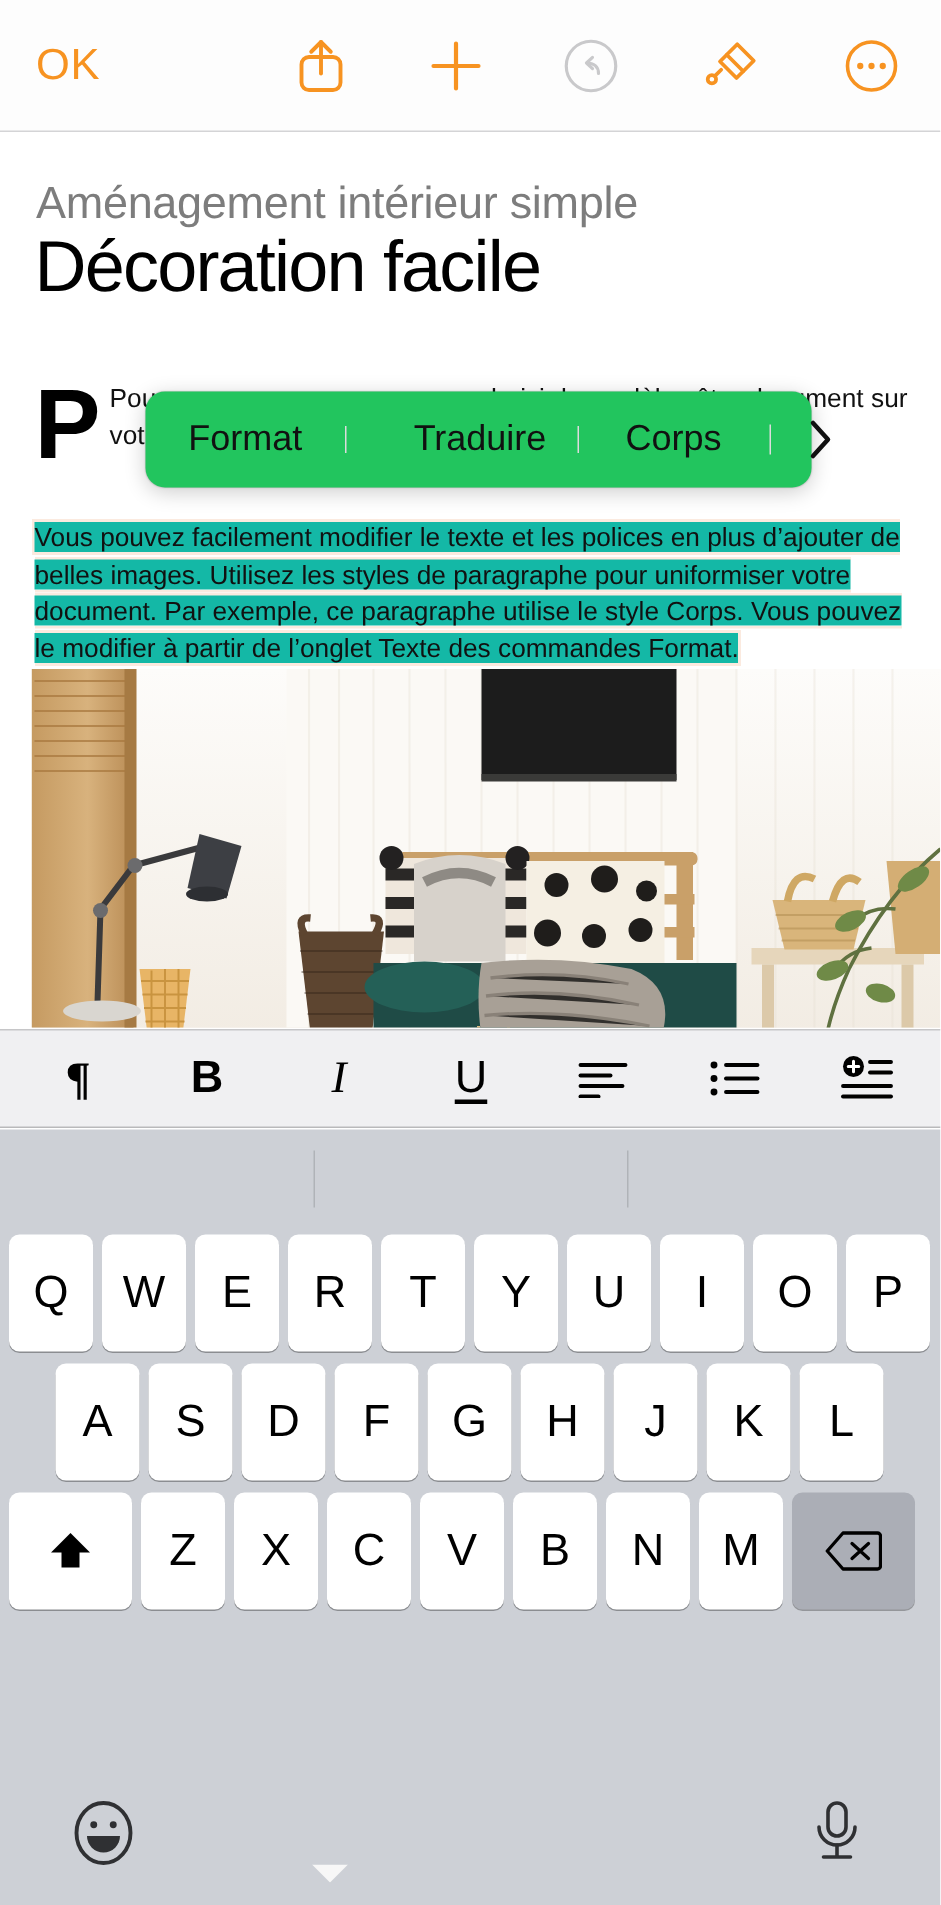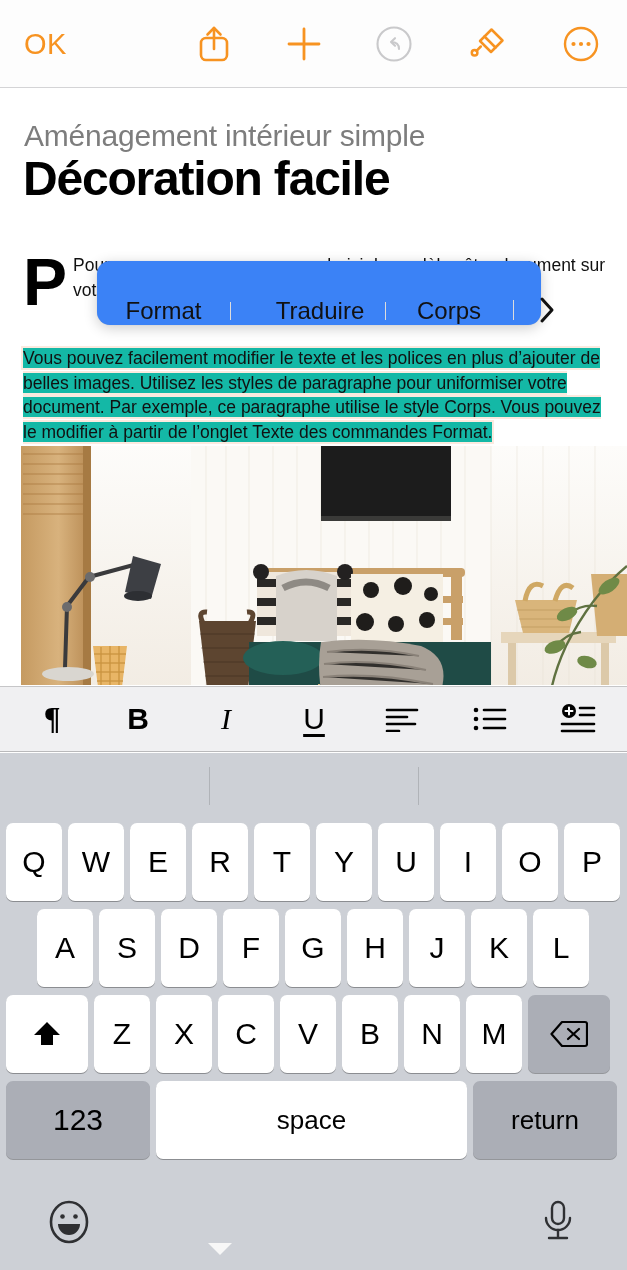--- a/index.html
+++ b/index.html
@@ -35,21 +35,21 @@
   .doc {
     position: absolute; top: 89px; left: 0; width: 627px; height: 596px;
     background: #ffffff; overflow: hidden; padding-left: 45px;
   }
   .doc-subtitle {
     position: absolute; left: 24px; top: 30px;
     font-size: 30px; color: #7d7d7d; font-weight: 400; letter-spacing: -0.2px;
   }
   .doc-title {
     position: absolute; left: 23px; top: 62px;
-    font-size: 48px; color: #000; font-weight: 700; letter-spacing: -1.2px;
+    font-size: 48px; color: #000; font-weight: 400; letter-spacing: -1.2px;
   }
 
   
   .para-drop {
     position: absolute; left: 23px; top: 164px; width: 582px;
     font-size: 17.5px; line-height: 25px; color: #111; text-align: justify;
   }
   .dropcap {
     float: left; font-size: 66px; line-height: 54px; font-weight: 700;
     margin: 2px 6px 0 0; color:#000;
@@ -65,23 +65,23 @@
 
   .doc-photo {
     position: absolute; left: 21px; top: 357px; width: 606px; height: 245px;
     overflow: hidden; background: #efe9e2;
   }
   .doc-photo svg { display:block; width: 606px; height: 245px; }
 
   
   .popover {
     position: absolute; left: 97px; top: 261px; width: 444px; height: 64px;
-    background: #3b82f6; border-radius: 13px;
+    background: #22c55e; border-radius: 13px;
     box-shadow: 0 3px 14px rgba(0,0,0,0.20), 0 0 1px rgba(0,0,0,.18);
-    display: flex; align-items: flex-end; z-index: 30;
+    display: flex; align-items: center; z-index: 30;
   }
   .pop-item {
     flex: 0 0 auto; display:flex; align-items:center; justify-content:center;
     font-size: 24px; color: #111; position: relative;
     font-weight: 400;
   }
   .pop-item + .pop-item::before {
     content:""; position:absolute; left:0; top:5px; bottom:5px; width:1px;
     background:#dcdcdc;
   }
@@ -469,25 +469,20 @@
       <div class="key">N</div>
       <div class="key">M</div>
       <div class="key dark bksp">
         <svg width="38" height="28" viewBox="0 0 38 28">
           <path d="M12 2 H35 A2 2 0 0 1 37 4 V24 A2 2 0 0 1 35 26 H12 L1.5 14 Z" stroke="#000" stroke-width="2.2" fill="none" stroke-linejoin="round"></path>
           <path d="M18 9 L29 19 M29 9 L18 19" stroke="#000" stroke-width="2.2" stroke-linecap="round"></path>
         </svg>
       </div>
     </div>
 
-    <div class="krow row4">
-      <div class="key dark num">123</div>
-      <div class="key space">space</div>
-      <div class="key dark ret">return</div>
-    </div>
 
     <div class="kbbottom">
       <div class="kb-emoji">
         <svg width="42" height="46" viewBox="0 0 42 46">
           <ellipse cx="21" cy="23" rx="18" ry="20" stroke="#2f3033" stroke-width="2.6" fill="none"></ellipse>
           <circle cx="14.5" cy="17.5" r="2.3" fill="#2f3033"></circle>
           <circle cx="27.5" cy="17.5" r="2.3" fill="#2f3033"></circle>
           <path d="M10 25 H32 A11 11 0 0 1 10 25 Z" fill="#2f3033"></path>
         </svg>
       </div>

